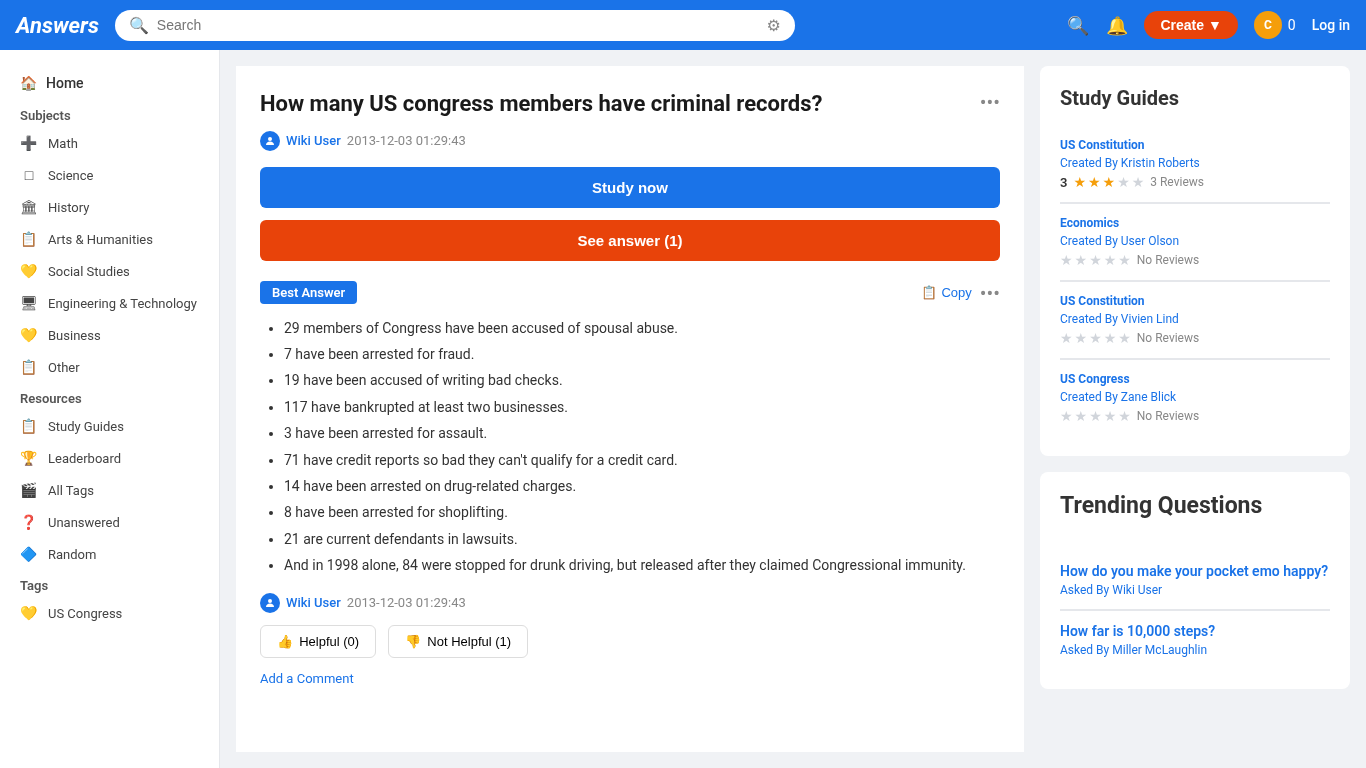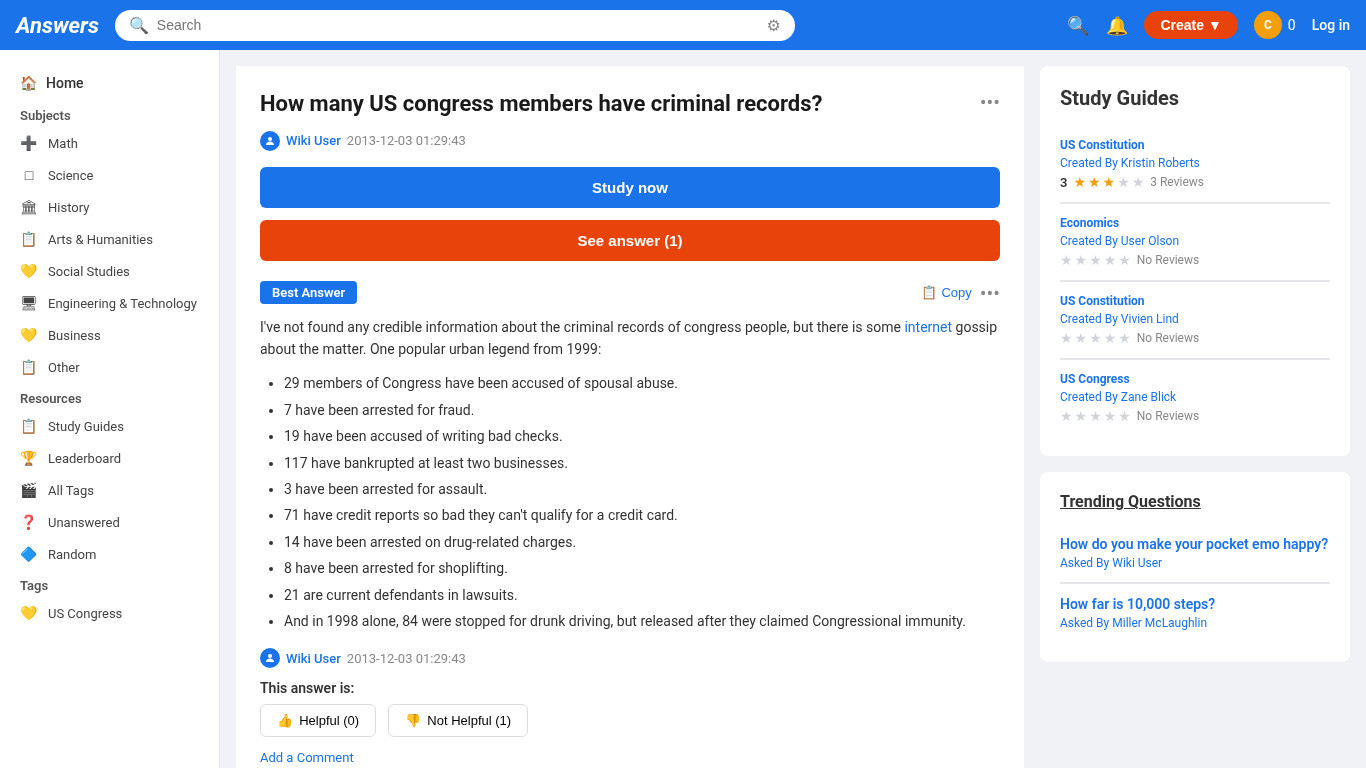--- a/index.html
+++ b/index.html
@@ -79,21 +79,21 @@
     .guide-creator span { color: #1a73e8; cursor: pointer; }
     .guide-rating { display: flex; align-items: center; gap: 6px; font-size: 12px; }
     .stars { display: flex; gap: 2px; }
     .star { font-size: 14px; }
     .star.filled { color: #f59e0b; }
     .star.empty { color: #d1d5db; }
     .review-count { color: #888; font-size: 12px; }
     .rating-num { font-size: 13px; font-weight: 600; color: #333; }
 
     .trending-card { background: white; border-radius: 8px; padding: 20px; }
-    .trending-title { font-size: 16px; font-weight: 700; margin-bottom: 13px; text-decoration: underline; }
+    .trending-title { font-size: 23px; font-weight: 700; margin-bottom: 32px; }
     .trending-item { padding: 12px 0; border-bottom: 1px solid #e5e7eb; }
     .trending-item:last-child { border-bottom: none; }
     .trending-question { font-size: 14px; font-weight: 600; color: #1a73e8; cursor: pointer; margin-bottom: 4px; }
     .trending-asker { font-size: 12px; color: #888; }
     .trending-asker span { color: #1a73e8; cursor: pointer; }
 
     .divider-line { height: 1px; background: #e5e7eb; }
   </style>
 </head>
 <body>
@@ -223,23 +223,20 @@
         <span class="best-answer-badge">Best Answer</span>
         <div class="answer-actions">
           <button class="copy-btn">
             <span>📋</span>
             <span>Copy</span>
           </button>
           <span class="answer-more">•••</span>
         </div>
       </div>
 
-      <p class="answer-text">
-        <span>I've not found any credible information about the criminal records of congress people, but there is some </span><a href="#">internet</a><span> gossip about the matter. One popular urban legend from 1999:</span>
-      </p>
 
       <ul class="answer-list">
         <li>29 members of Congress have been accused of spousal abuse.</li>
         <li>7 have been arrested for fraud.</li>
         <li>19 have been accused of writing bad checks.</li>
         <li>117 have bankrupted at least two businesses.</li>
         <li>3 have been arrested for assault.</li>
         <li>71 have credit reports so bad they can't qualify for a credit card.</li>
         <li>14 have been arrested on drug-related charges.</li>
         <li>8 have been arrested for shoplifting.</li>
@@ -251,21 +248,20 @@
         <div class="meta-avatar">
           <svg viewBox="0 0 24 24" fill="white">
               <circle cx="12" cy="8" r="4"></circle>
               <path d="M4 20c0-4 3.6-7 8-7s8 3 8 7"></path>
             </svg>
         </div>
         <span class="meta-user">Wiki User</span>
         <span class="meta-date">2013-12-03 01:29:43</span>
       </div>
 
-      <p class="answer-rating">This answer is:</p>
       <div class="rating-buttons">
         <button class="helpful-btn">
           <span>👍</span>
           <span>Helpful (0)</span>
         </button>
         <button class="not-helpful-btn">
           <span>👎</span>
           <span>Not Helpful (1)</span>
         </button>
       </div>

